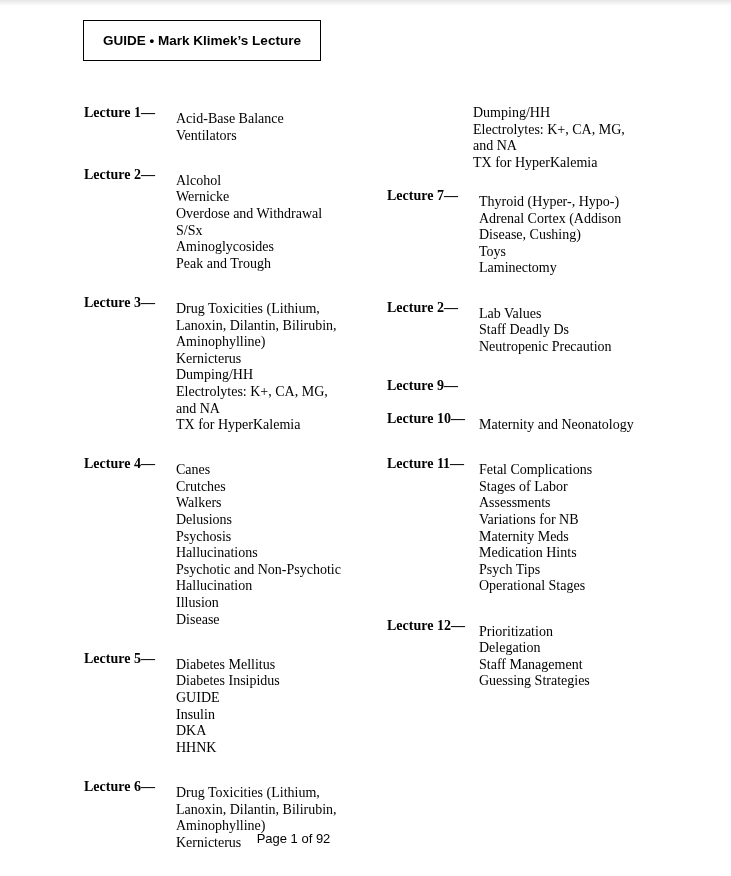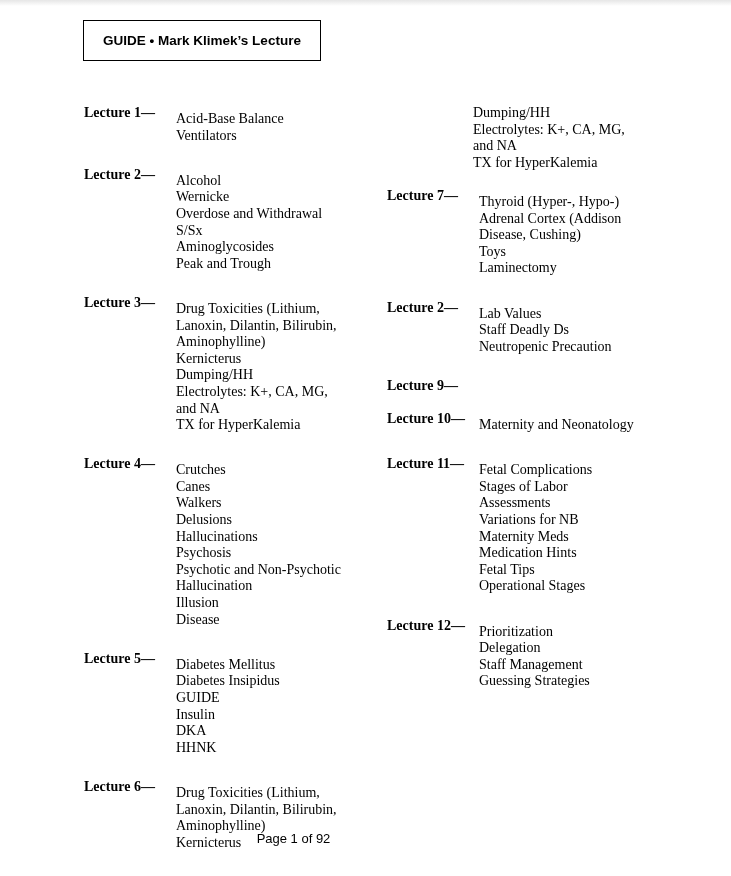--- a/index.html
+++ b/index.html
@@ -68,26 +68,26 @@
         <li>Kernicterus</li>
         <li>Dumping/HH</li>
         <li>Electrolytes: K+, CA, MG,</li>
         <li>and NA</li>
         <li>TX for HyperKalemia</li>
       </ul>
     </div>
     <div class="lecture">
       <div class="label">Lecture 4—</div>
       <ul class="items">
+        <li>Canes</li>
         <li>Crutches</li>
-        <li>Canes</li>
         <li>Walkers</li>
         <li>Delusions</li>
+        <li>Psychosis</li>
         <li>Hallucinations</li>
-        <li>Psychosis</li>
         <li>Psychotic and Non-Psychotic</li>
         <li>Hallucination</li>
         <li>Illusion</li>
         <li>Disease</li>
       </ul>
     </div>
     <div class="lecture">
       <div class="label">Lecture 5—</div>
       <ul class="items">
         <li>Diabetes Mellitus</li>
@@ -146,21 +146,21 @@
       </div>
       <div class="lecture">
         <div class="label">Lecture 11—</div>
         <ul class="items">
           <li>Fetal Complications</li>
           <li>Stages of Labor</li>
           <li>Assessments</li>
           <li>Variations for NB</li>
           <li>Maternity Meds</li>
           <li>Medication Hints</li>
-          <li>Fetal Tips</li>
+          <li>Psych Tips</li>
           <li>Operational Stages</li>
         </ul>
       </div>
       <div class="lecture">
         <div class="label">Lecture 12—</div>
         <ul class="items">
           <li>Prioritization</li>
           <li>Delegation</li>
           <li>Staff Management</li>
           <li>Guessing Strategies</li>

